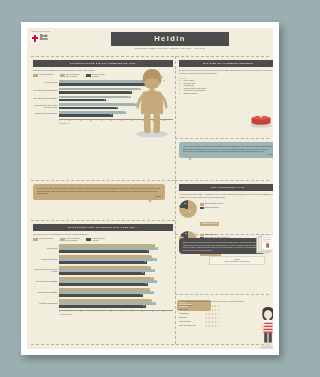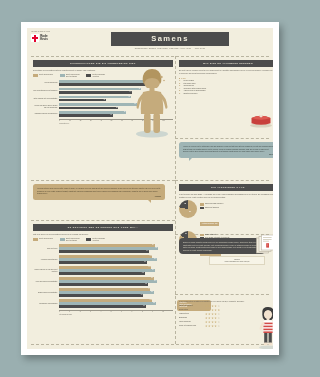--- a/index.html
+++ b/index.html
@@ -141,21 +141,21 @@
       <div class="logo-mark">
         <div class="cross-box"></div>
         <div>
           <div class="logo-word">Rode</div>
           <div class="logo-word">Kruis</div>
         </div>
       </div>
     </div>
 
     <div class="title-wrap">
-      <div class="title-bar">Samens</div>
+      <div class="title-bar">Heldin</div>
       <div class="title-sub">ONDERZOEK ONDER VROUWEN, PERIODE APRIL 2021 — JUNI 2021</div>
     </div>
 
     <div class="dashed-h" style="left:4px;right:4px;top:28px;"></div>
     <div class="dashed-v" style="left:148px;top:28px;height:288px;"></div>
     <div class="dashed-h" style="left:4px;width:144px;top:152px;"></div>
     <div class="dashed-h" style="left:4px;width:144px;top:192px;"></div>
     <div class="dashed-h" style="left:148px;right:4px;top:110px;"></div>
     <div class="dashed-h" style="left:148px;right:4px;top:152px;"></div>
     <div class="dashed-h" style="left:148px;right:4px;top:206px;"></div>

